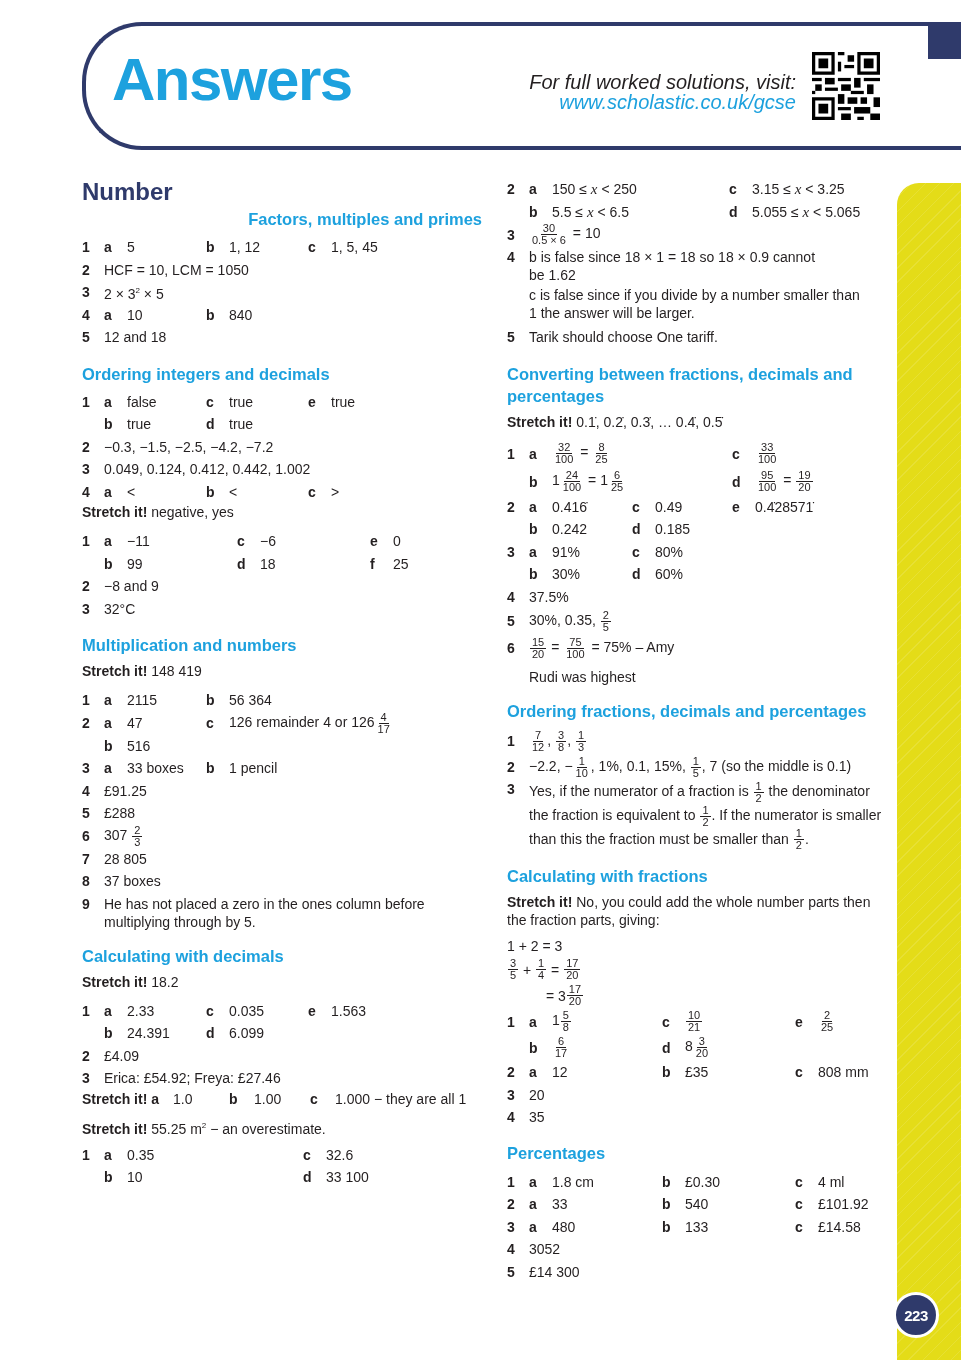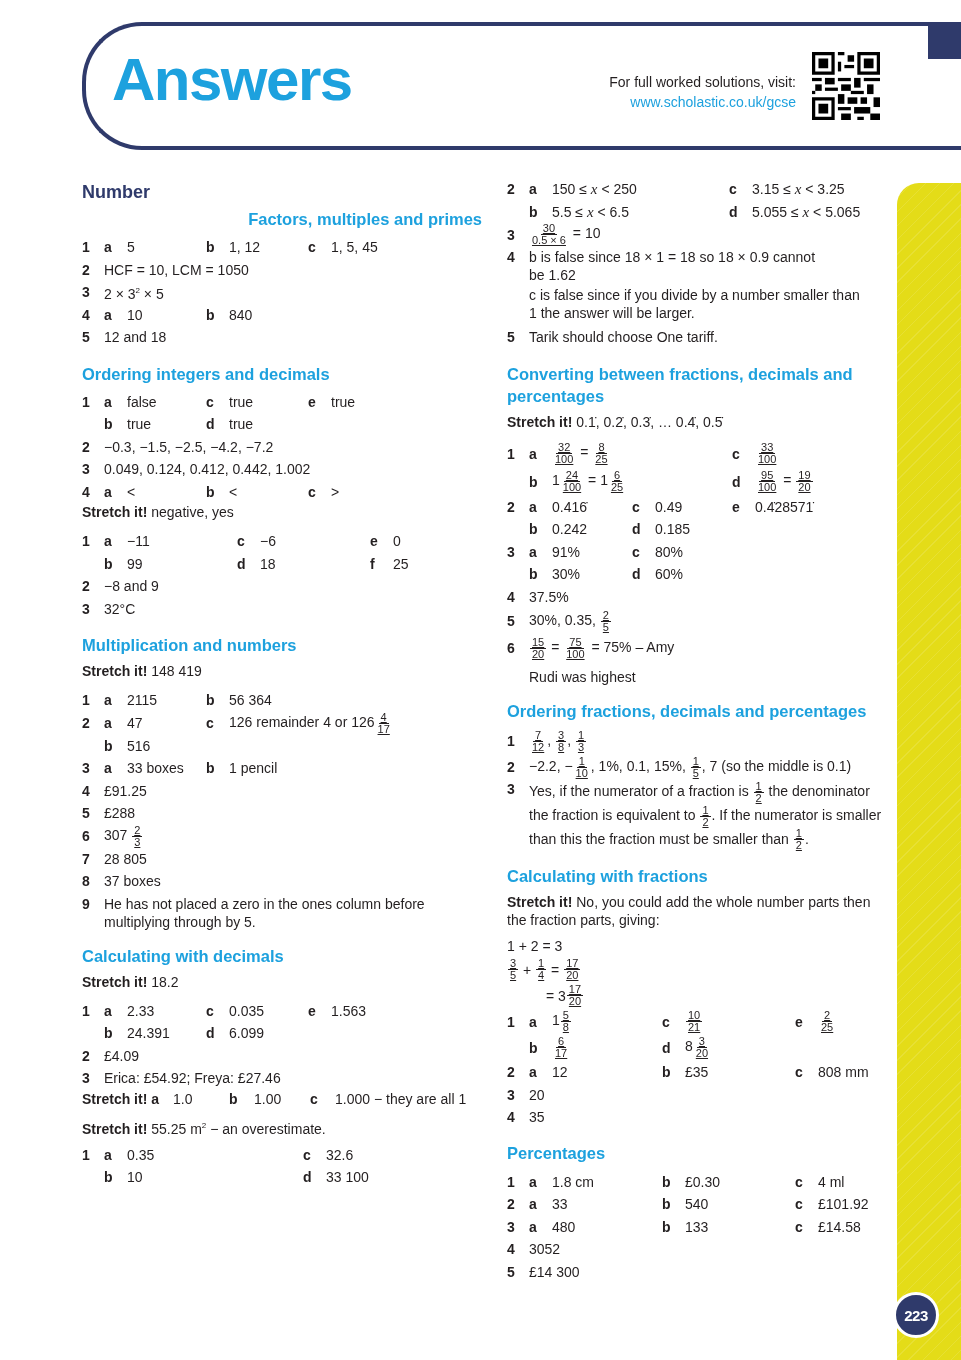--- a/index.html
+++ b/index.html
@@ -6,52 +6,52 @@
   html, body { width:961px; height:1360px; background:#ffffff; overflow:hidden; }
   body { position:relative; font-family:"Liberation Sans", sans-serif; color:#231f20; font-size:14px; }
 
   
   .header-box {
     position:absolute; left:82px; top:22px; width:900px; height:128px;
     border:4px solid #2f3a6b; border-right:none; border-radius:60px 0 0 60px;
   }
   .header-tab { position:absolute; left:928px; top:26px; width:33px; height:33px; background:#2f3a6b; }
   .title { position:absolute; left:112px; top:50px; font-size:60px; font-weight:bold; color:#1da1de; letter-spacing:-1.5px; line-height:1; }
-  .solutions { position:absolute; right:165px; top:72px; text-align:right; font-size:14px; line-height:20px; }
+  .solutions { position:absolute; right:165px; top:72px; text-align:right; font-size:20px; line-height:20px;font-style:italic; }
   .solutions .url { color:#1da1de; }
   .qr { position:absolute; left:812px; top:52px; width:68px; height:68px; }
 
   
   .side-band {
     position:absolute; left:897px; top:183px; width:64px; height:1177px;
     background:#e4dc18; border-radius:22px 0 0 0;
     background-image:repeating-linear-gradient(135deg, rgba(255,255,255,0.12) 0 1px, transparent 1px 10px);
   }
   .page-num {
     position:absolute; left:893px; top:1292px; width:46px; height:46px; border-radius:50%;
     background:#2f3a6b; color:#fff; border:3px solid #fff;
     font-weight:bold; font-size:15px; display:flex; align-items:center; justify-content:center; letter-spacing:-0.5px;
   }
 
   .col { position:absolute; width:400px; }
   .col-left { left:82px; top:178px; }
   .col-right { left:507px; top:178px; }
 
-  .chapter { font-size:18px; font-weight:bold; color:#2f3a6b; line-height:28px; margin-bottom:2px; }
+  .chapter { font-size:24px; font-weight:bold; color:#2f3a6b; line-height:28px; margin-bottom:2px; }
   h3 { font-size:16.5px; font-weight:bold; color:#1da1de; line-height:22px; margin:14px 0 6px; }
   h3.first { margin-top:0;text-align:right; }
   .row { display:flex; align-items:center; min-height:22.5px; line-height:18px; font-size:14px; }
   .row .q { width:22px; font-weight:bold; flex:none; }
   .row .q-empty { width:22px; flex:none; }
   .cell { display:flex; align-items:center; flex:none; }
   .cell .p { font-weight:bold; width:23px; flex:none; }
   .stretch { min-height:22px; line-height:18px; margin-bottom:5px; }
   .stretch b { font-weight:bold; }
   .para { padding-left:22px; line-height:18px; margin:2px 0 4px; }
-  .frac { display:inline-flex; flex-direction:column; align-items:center; vertical-align:middle; font-size:11px; line-height:11px; margin:0 1px;text-decoration:underline; }
+  .frac { display:inline-flex; flex-direction:column; align-items:center; vertical-align:middle; font-size:11px; line-height:11px; margin:0 1px; }
   .frac .n { border-bottom:1px solid #231f20; padding:0 2px; }
   .frac .d { padding:0 2px; }
   sup { font-size:8px; }
   i.x { font-family:"Liberation Serif", serif; font-style:italic; font-size:15px; }
 </style>
 </head>
 <body>
 
 <div class="header-box"></div>
 <div class="header-tab"></div>

